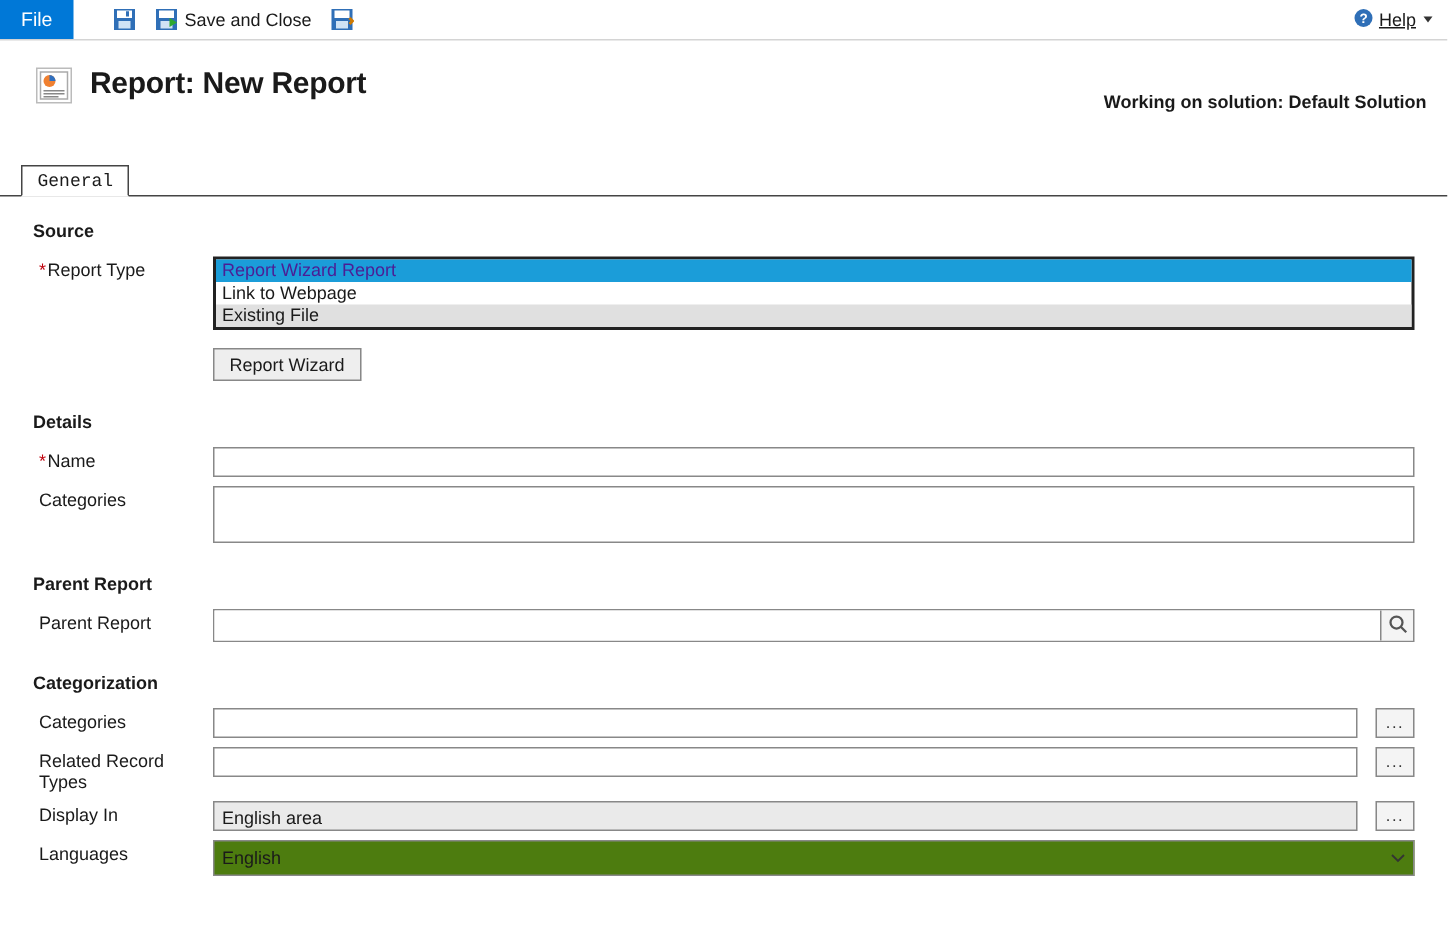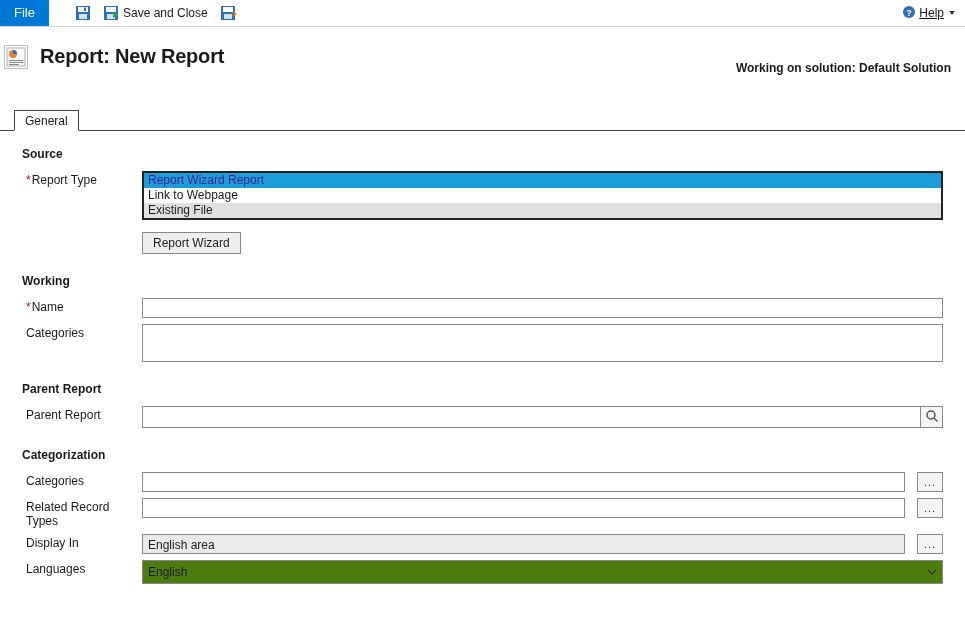--- a/index.html
+++ b/index.html
@@ -52,21 +52,21 @@
     width: 0; height: 0;
     border-left: 3px solid transparent;
     border-right: 3px solid transparent;
     border-top: 4px solid #333;
     margin-left: 2px;
   }
   
   .header {
     display: flex;
     align-items: flex-start;
-    padding: 18px 14px 10px 4px;
+    padding: 18px 14px 10px 24px;
   }
   .header-icon {
     width: 24px; height: 24px;
     border: 1px solid #bbb;
     margin-right: 12px;
     display: flex;
     align-items: center;
     justify-content: center;
     position: relative;
   }
@@ -79,20 +79,21 @@
     font-size: 12px;
     font-weight: 700;
     margin-top: 16px;
   }
   
   .tabbar {
     position: relative;
     height: 22px;
     border-bottom: 1px solid #444;
     margin-top: 24px;
+    font-family: Liberation Mono, monospace;
   }
   .tab {
     position: absolute;
     left: 14px;
     bottom: -1px;
     background: #fff;
     border: 1px solid #444;
     border-bottom: 1px solid #fff;
     padding: 3px 10px 2px 10px;
     font-size: 12px;
@@ -330,21 +331,21 @@
   </div>
   <div class="row">
     <div class="label-cell"></div>
     <div class="field-cell">
       <div class="btn">Report Wizard</div>
     </div>
   </div>
 
   <div class="section-gap"></div>
 
-  <div class="section-heading">Working</div>
+  <div class="section-heading">Details</div>
   <div class="row">
     <div class="label-cell">
       <span class="req">*</span>
       <span>Name</span>
     </div>
     <div class="field-cell">
       <input class="textbox" value="" style="">
     </div>
   </div>
   <div class="row">

